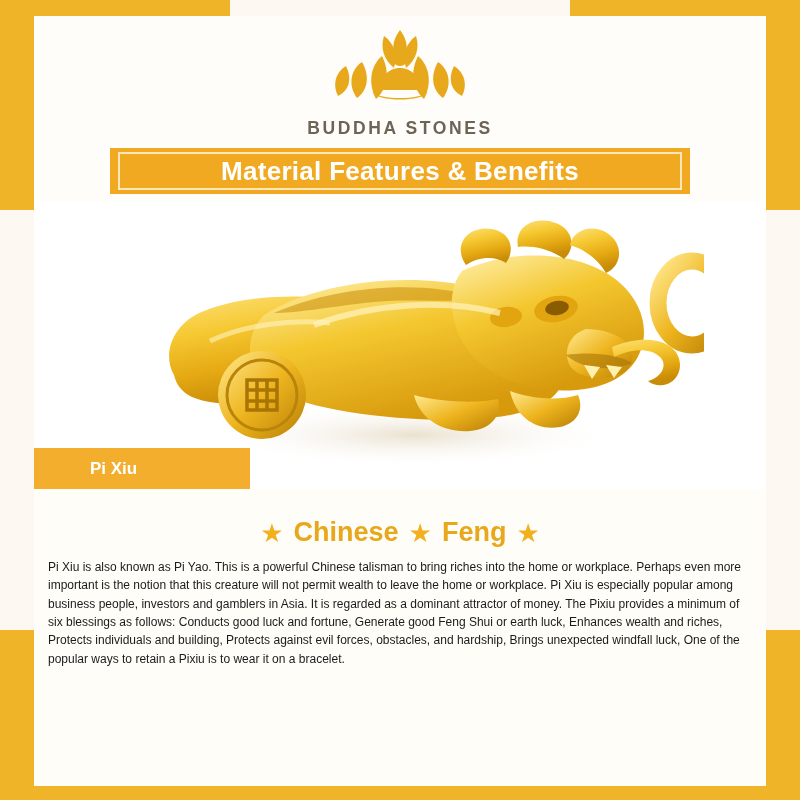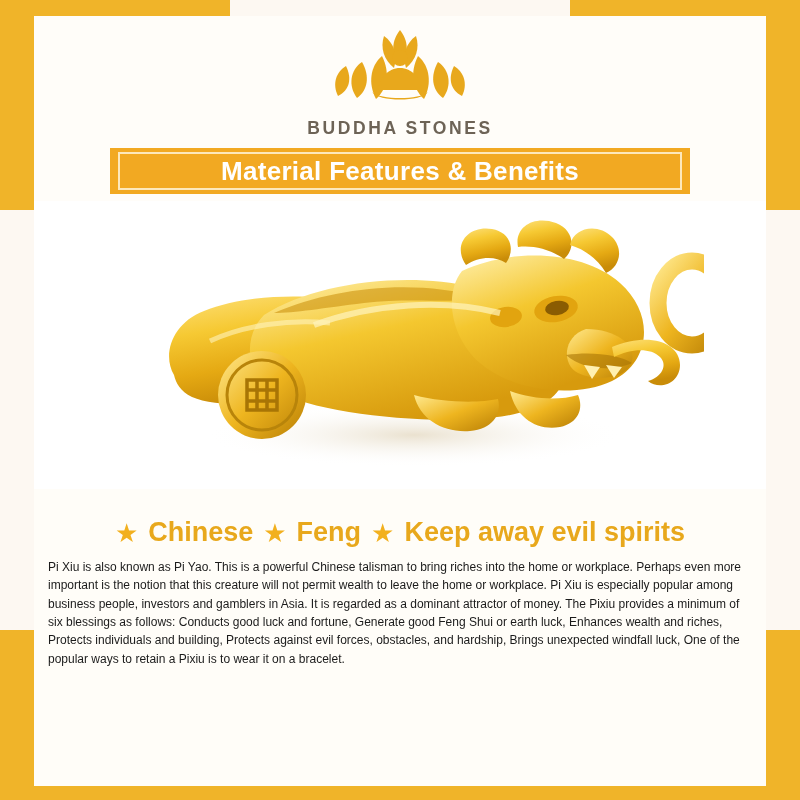--- a/index.html
+++ b/index.html
@@ -296,26 +296,28 @@
 
       <g>
         <ellipse cx="578" cy="98" rx="34" ry="42" fill="none" stroke="url(#gold3)" stroke-width="17"></ellipse>
       </g>
 
       <path d="M200 120 C260 98 330 94 386 108" stroke="#fff3bd" stroke-width="6" fill="none" opacity="0.7"></path>
       <path d="M96 136 C130 120 176 114 216 118" stroke="#fff3bd" stroke-width="5" fill="none" opacity="0.6"></path>
     </svg>
   </div>
 
+  <div class="caption-tab">
+    <span class="caption-text">Pi Xiu</span>
+  </div>
 
   <div class="text-panel">
     <div class="benefits-row">
       <span class="benefit-star">★</span>
       <span class="benefit-word">Chinese</span>
       <span class="benefit-star">★</span>
       <span class="benefit-word">Feng</span>
       <span class="benefit-star">★</span>
-      <span class="benefit-word">Keep away evil spirits</span>
     </div>
     <p class="body-copy">Pi Xiu is also known as Pi Yao. This is a powerful Chinese talisman to bring riches into the home or workplace. Perhaps even more important is the notion that this creature will not permit wealth to leave the home or workplace. Pi Xiu is especially popular among business people, investors and gamblers in Asia. It is regarded as a dominant attractor of money. The Pixiu provides a minimum of six blessings as follows: Conducts good luck and fortune, Generate good Feng Shui or earth luck, Enhances wealth and riches, Protects individuals and building, Protects against evil forces, obstacles, and hardship, Brings unexpected windfall luck, One of the popular ways to retain a Pixiu is to wear it on a bracelet.</p>
   </div>
 
 </div>
 
 </body></html>

